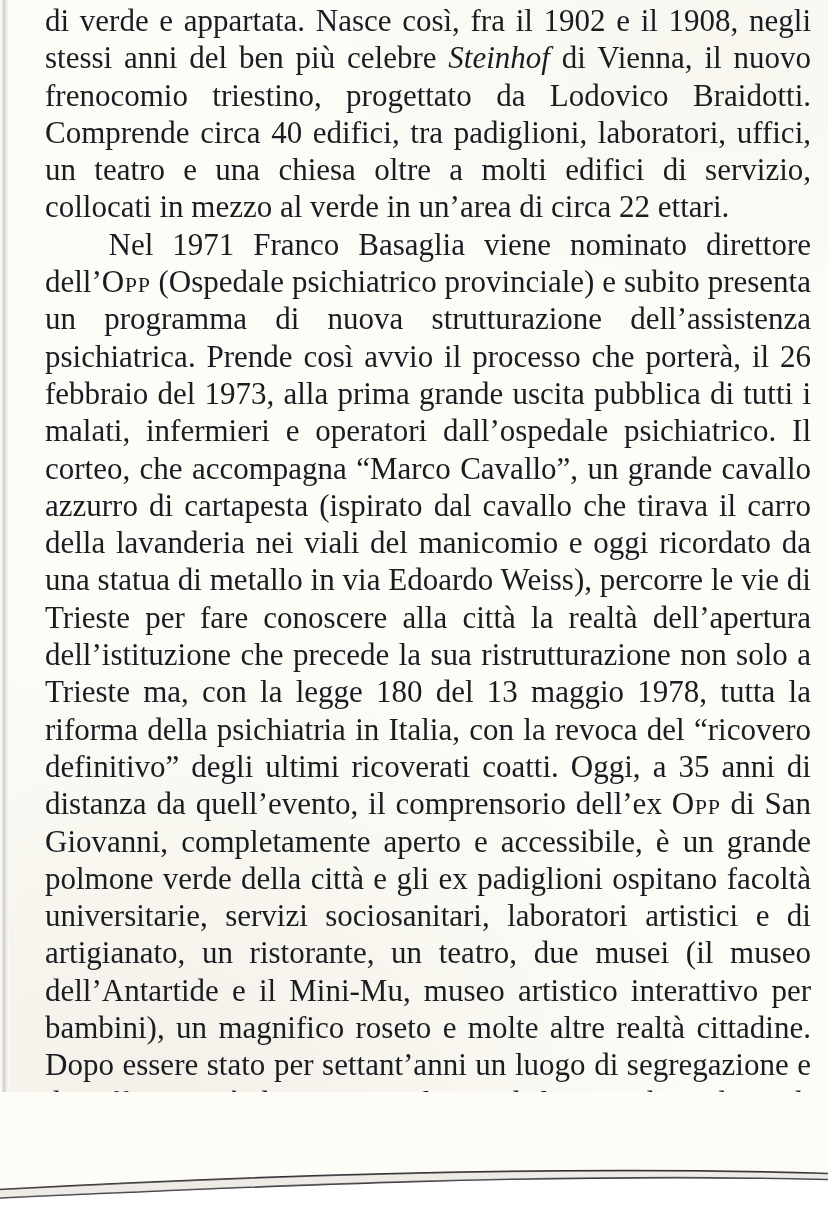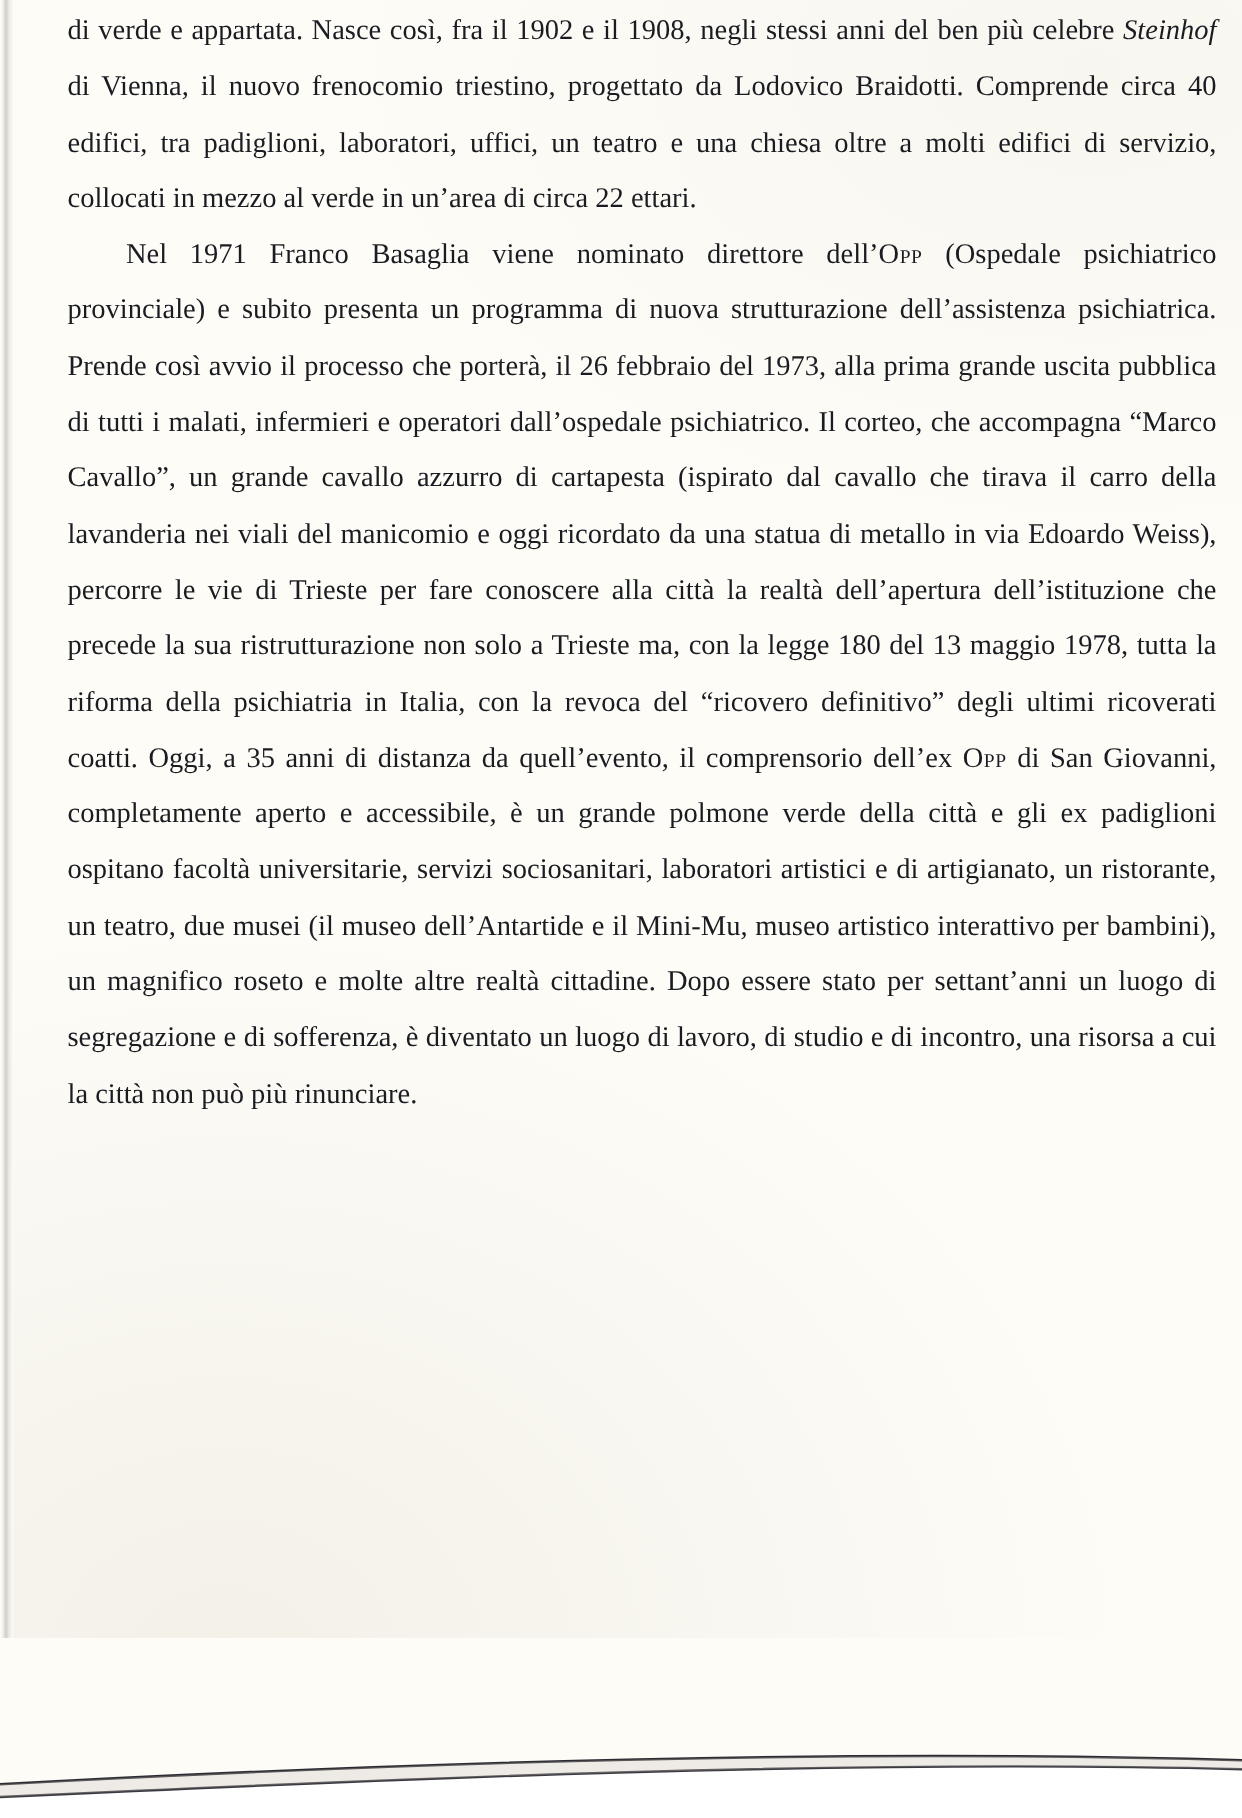--- a/index.html
+++ b/index.html
@@ -56,21 +56,21 @@
       radial-gradient(90% 40% at 88% 4%, rgba(236,233,222,0.30) 0%, rgba(253,252,247,0) 70%);
     pointer-events: none;
   }
 
   
   #textblock {
     position: absolute;
     left: 45px;
     top: 2px;
     width: 766px;
-    font-size: 19px;
+    font-size: 31px;
     line-height: 37.3px;
     color: #1b1b22;
     text-align: justify;
     text-justify: inter-word;
     hyphens: manual;
   }
 
   #textblock p {
     margin: 0;
     text-align: justify;

